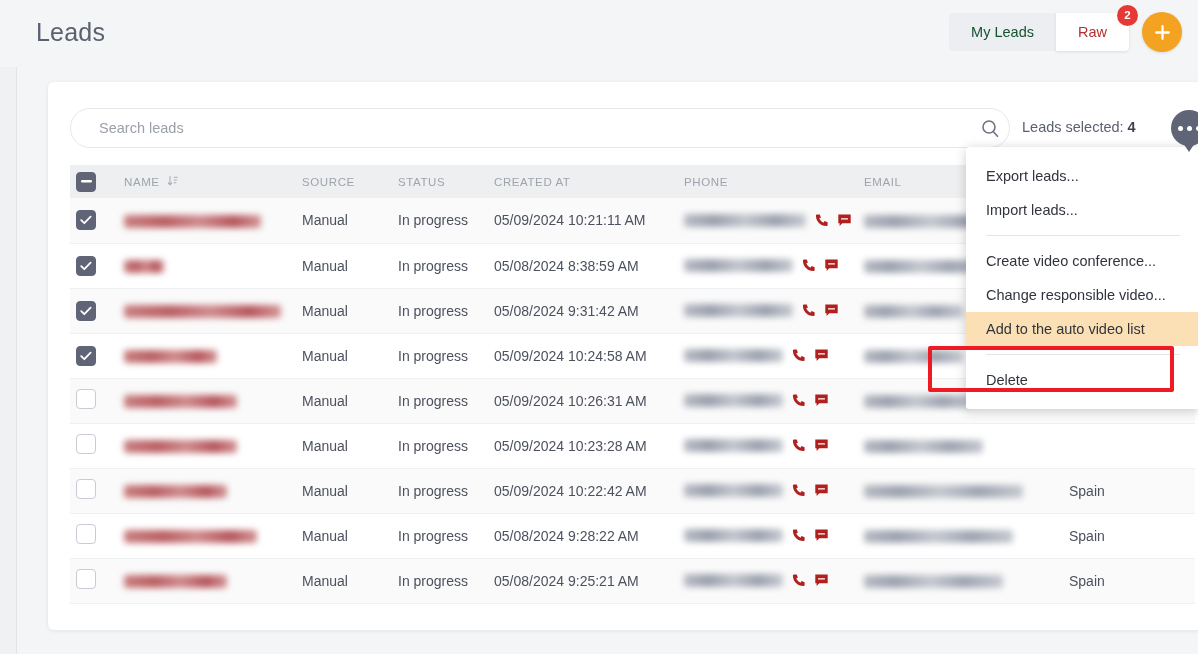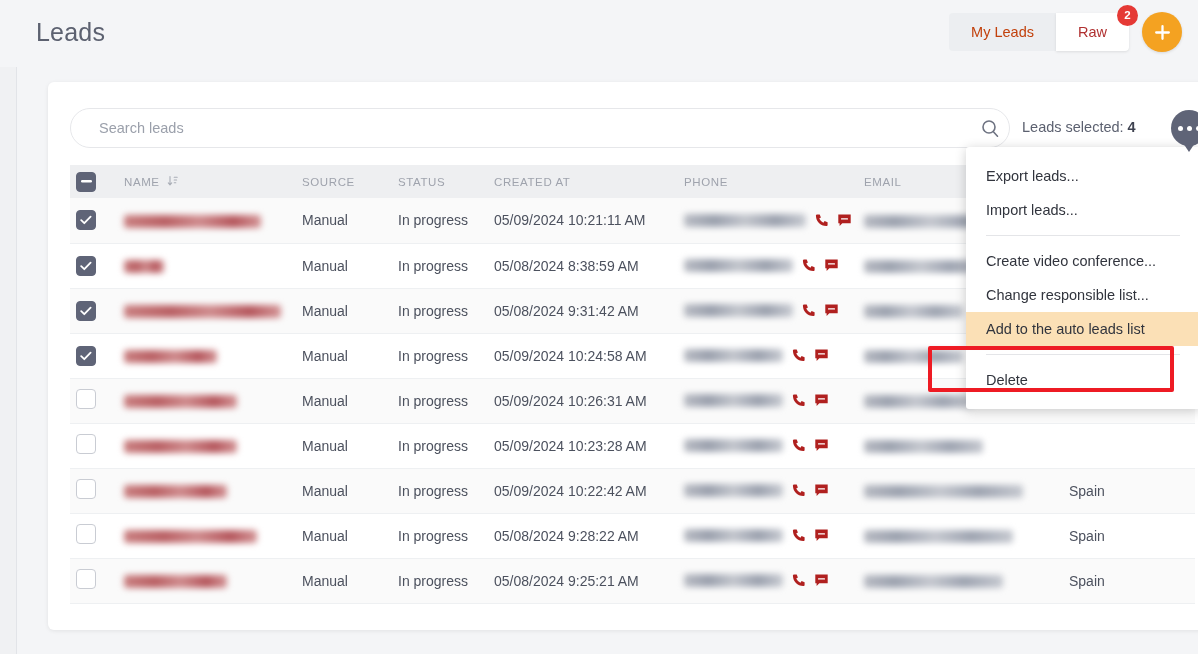--- a/index.html
+++ b/index.html
@@ -63,21 +63,21 @@
     position: relative;
   }
 
   .tab {
     display: flex;
     align-items: center;
     justify-content: center;
     height: 38px;
     padding: 0 22px;
     font-size: 14.5px;
-    color: #c2410c;
+    color: #14532d;
     cursor: pointer;
     position: relative;
     border-radius: 4px;
   }
 
   .tab.is-active {
     background: #ffffff;
     color: #b03030;
     box-shadow: 0 1px 3px rgba(0,0,0,0.10);
     border-radius: 0 4px 4px 0;
@@ -666,24 +666,24 @@
             <span>Export leads...</span>
           </div>
           <div class="menu-item">
             <span>Import leads...</span>
           </div>
           <div class="menu-sep"></div>
           <div class="menu-item">
             <span>Create video conference...</span>
           </div>
           <div class="menu-item">
-            <span>Change responsible list...</span>
+            <span>Change responsible video...</span>
           </div>
           <div class="menu-item highlight">
-            <span>Add to the auto leads list</span>
+            <span>Add to the auto video list</span>
           </div>
           <div class="menu-sep"></div>
           <div class="menu-item">
             <span>Delete</span>
           </div>
         </div>
     </div>
   </div>
 
   <div class="annot-box"></div>

